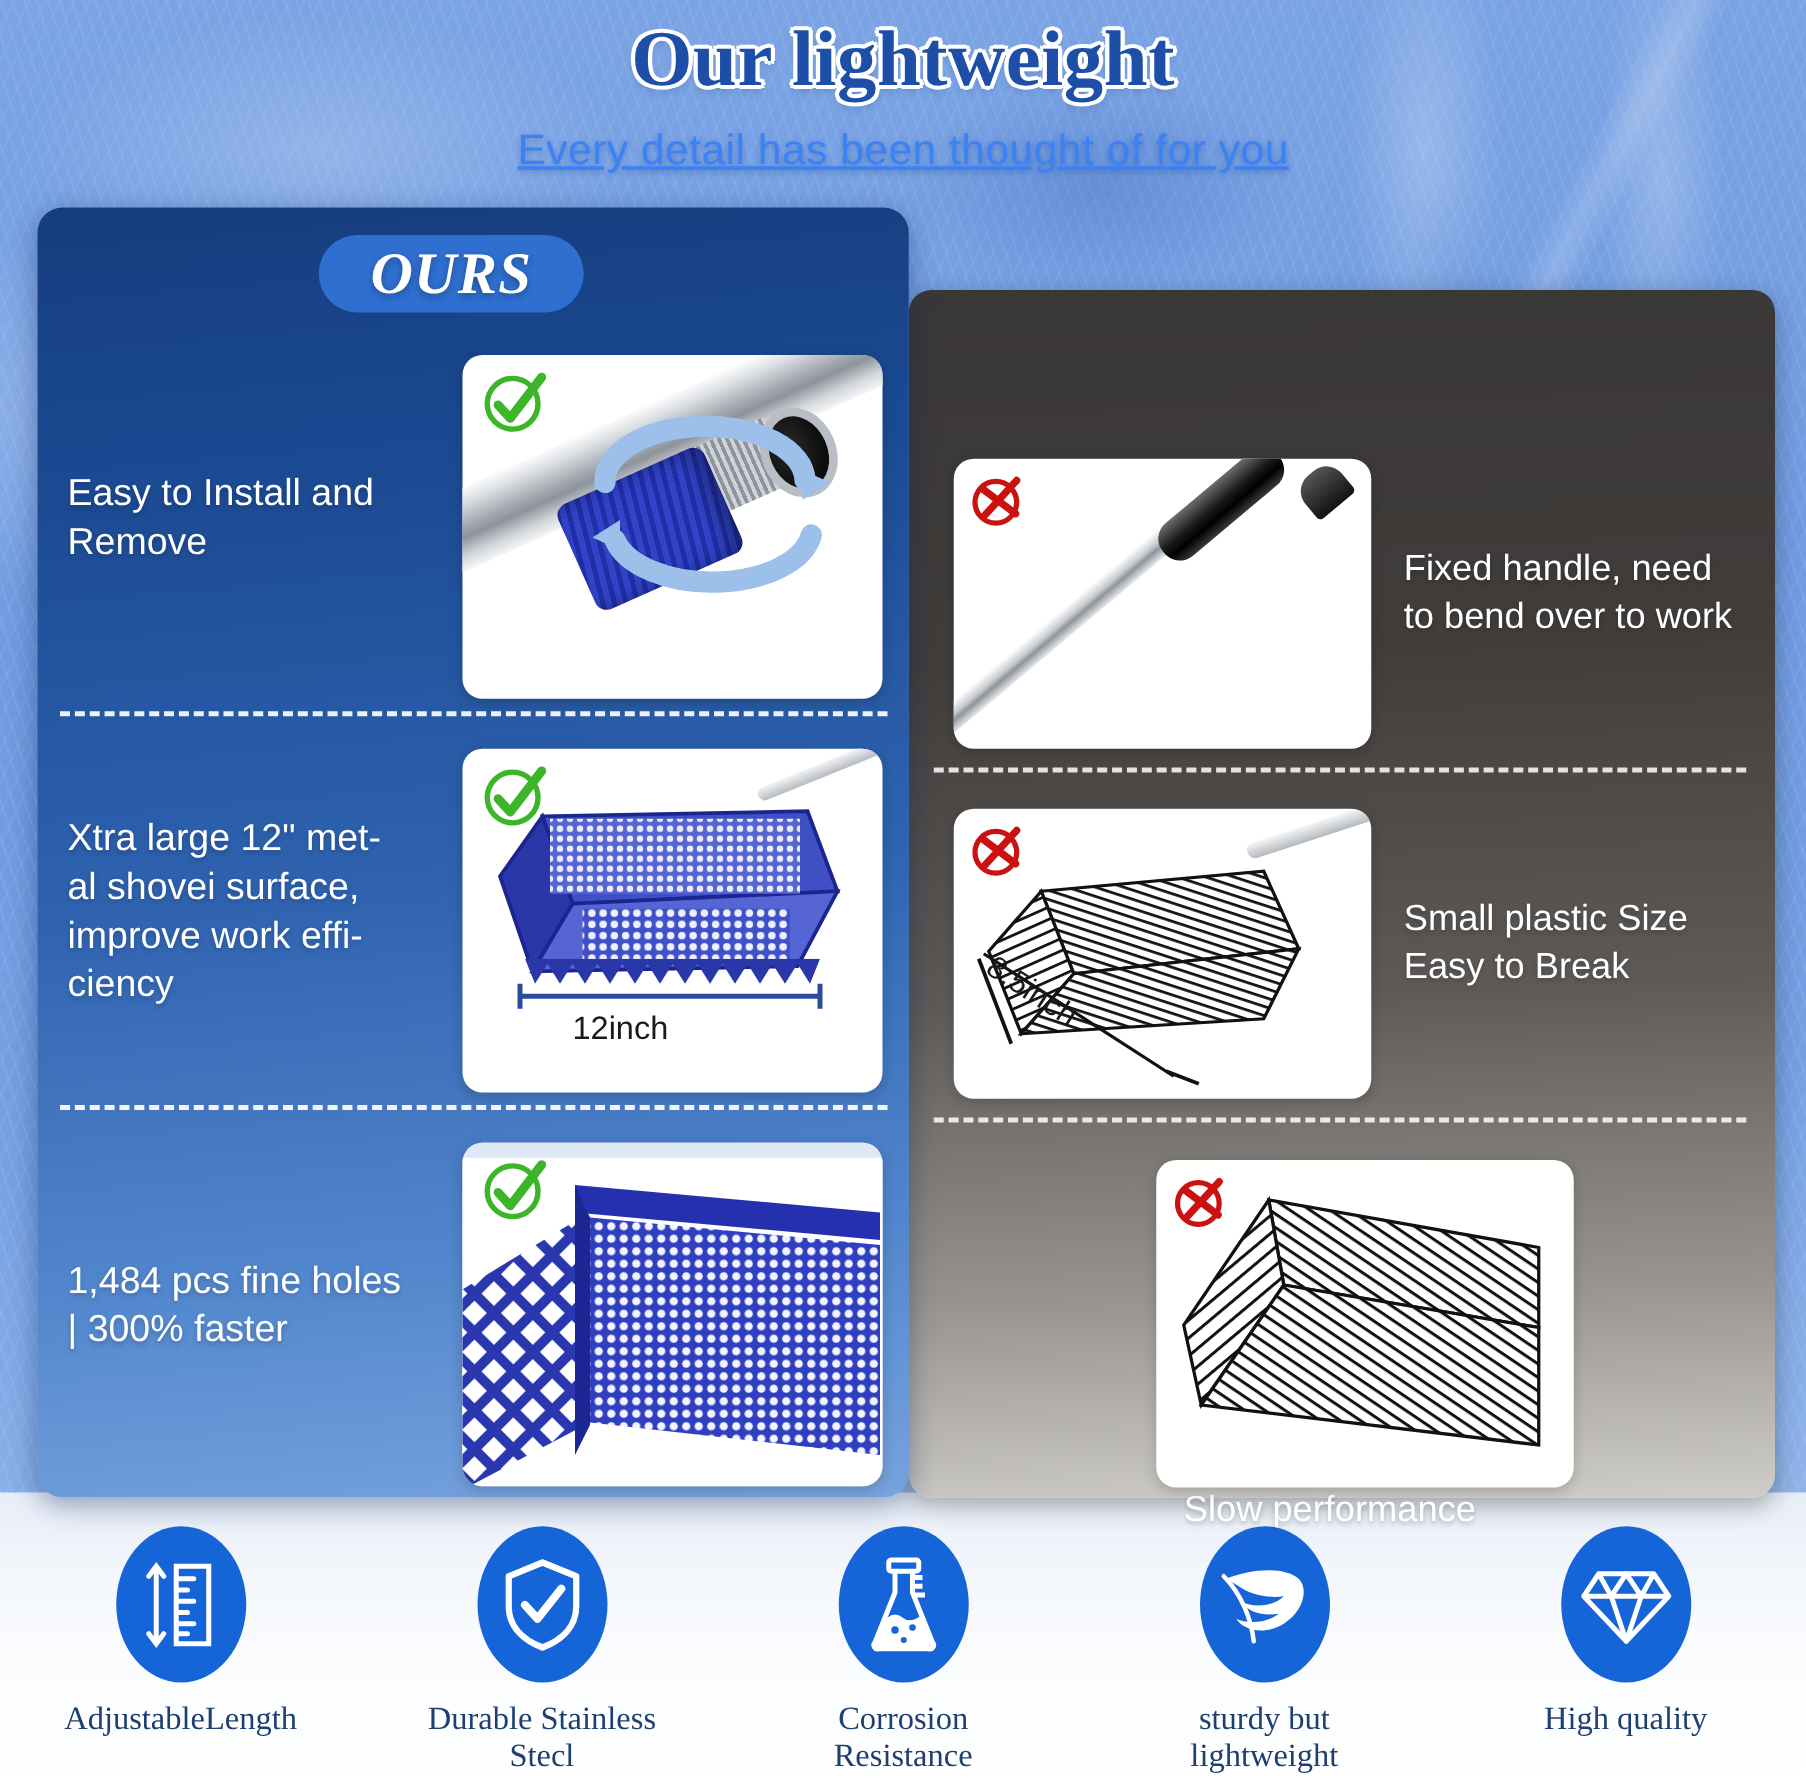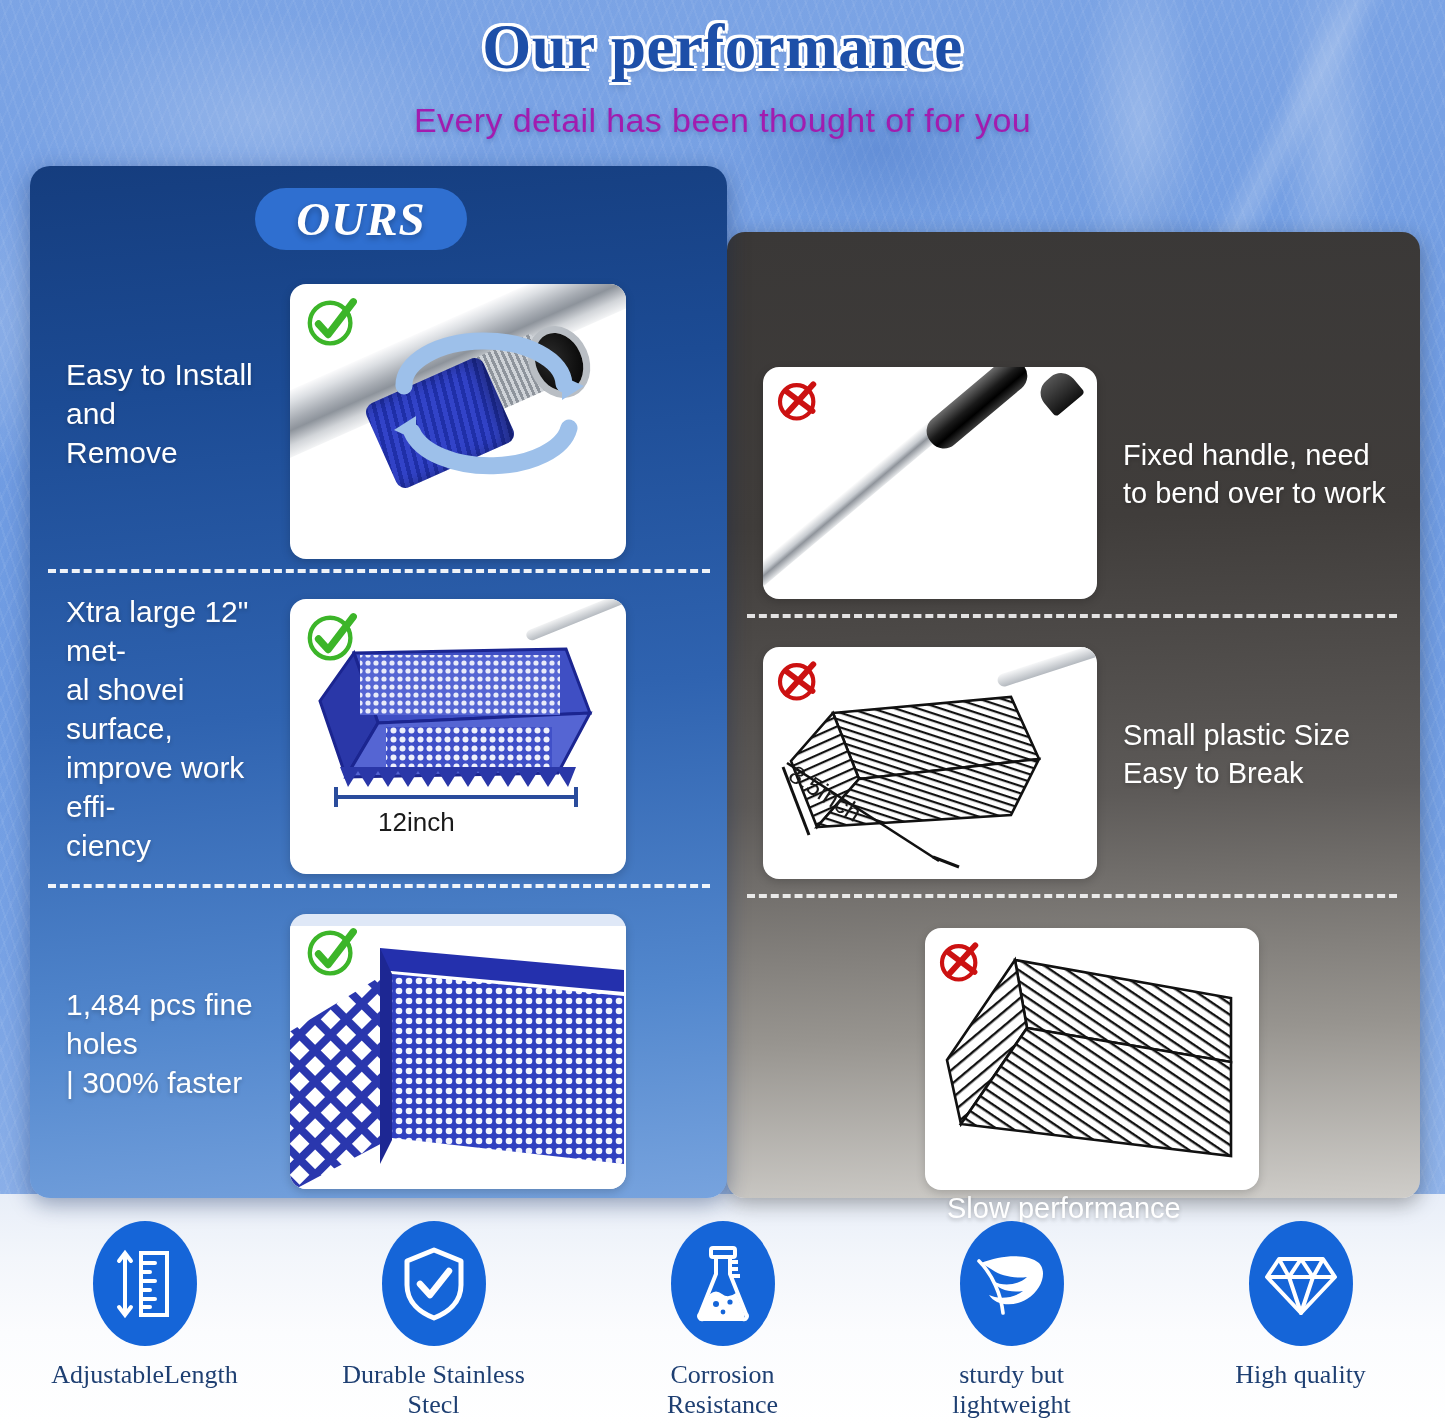--- a/index.html
+++ b/index.html
@@ -67,24 +67,25 @@
     padding-top: 16px;
     text-shadow:
       -2.6px -2.6px 0 #ffffff,  2.6px -2.6px 0 #ffffff,
       -2.6px  2.6px 0 #ffffff,  2.6px  2.6px 0 #ffffff,
       -3.4px 0 0 #ffffff, 3.4px 0 0 #ffffff,
        0 -3.4px 0 #ffffff, 0 3.4px 0 #ffffff,
        0 5px 7px rgba(20,50,110,.25);
   }
   #subtitle {
     font-size: 34px;
-    color: #a21caf;
+    color: #3b82f6;
     margin-top: 22px;
     letter-spacing: .4px;
     text-shadow: 0 2px 5px rgba(30,70,140,.38);
+    text-decoration: underline;
   }
 
   
   #ours-panel {
     position: absolute;
     left: 30px; top: 166px;
     width: 697px; height: 1032px;
     border-radius: 20px;
     background: linear-gradient(175deg, #153d7e 0%, #1c4b94 22%, #2f63b0 52%, #5287cd 80%, #77a3de 100%);
     box-shadow: 0 6px 22px rgba(10,35,85,.40);
@@ -134,21 +135,21 @@
     display: flex;
     align-items: center;
   }
   .row-text {
     color: #ffffff;
     font-size: 30px;
     line-height: 1.30;
     text-shadow: 0 2px 4px rgba(0,0,0,.22);
     white-space: pre-line;
   }
-  #ours-panel .row-text { width: 260px; padding-left: 36px; }
+  #ours-panel .row-text { width: 340px; padding-left: 24px; }
   #others-panel .row-text { width: 305px; padding-left: 26px; font-size: 29px; }
 
   .shot {
     position: relative;
     border-radius: 16px;
     background: #ffffff;
     overflow: hidden;
     flex: none;
     box-shadow: 0 3px 10px rgba(0,0,0,.18);
     margin-top: 16px;
@@ -215,21 +216,21 @@
     white-space: pre-line;
   }
 </style>
 </head>
 <body>
 
 <div id="bg-photo"></div>
 <div id="bottom-band"></div>
 
 <div id="header">
-  <div id="title">Our performance</div>
+  <div id="title">Our lightweight</div>
   <div id="subtitle">Every detail has been thought of for you</div>
 </div>
 
 <div id="ours-panel">
 
   <div class="badge" id="ours-badge">OURS</div>
 
   <div class="row" style="left:0;top:105px;width:697px;height:285px;">
     <div class="row-text">Easy to Install and
 Remove</div>

